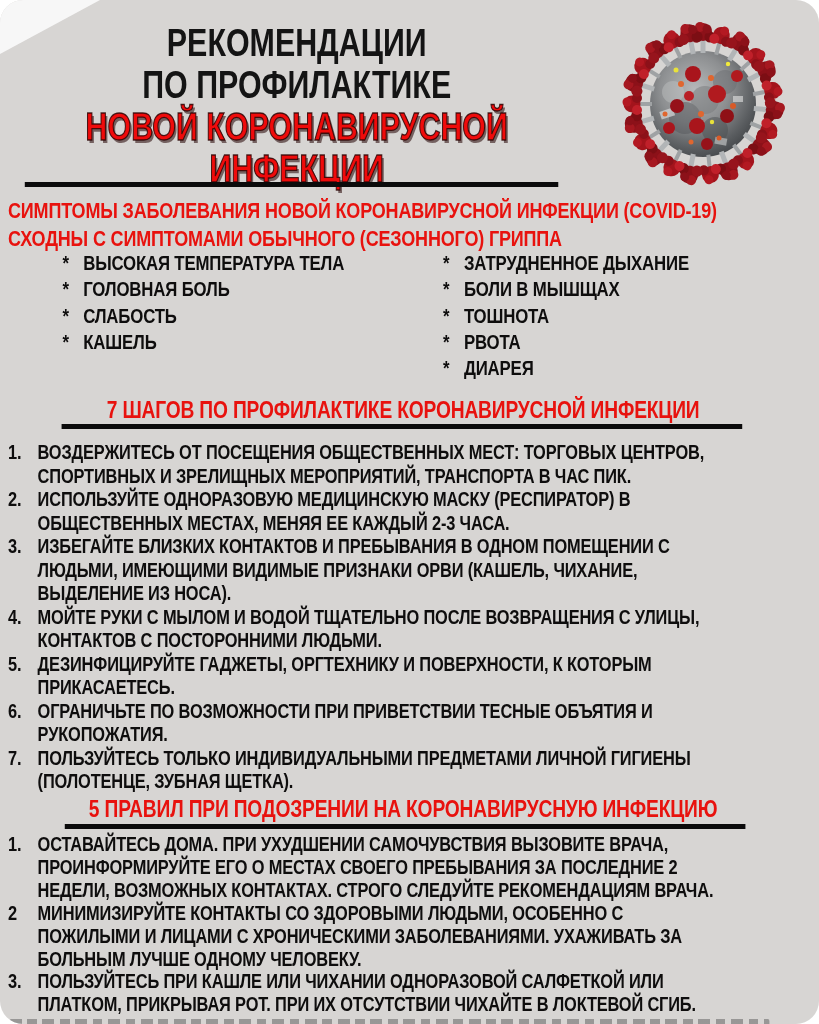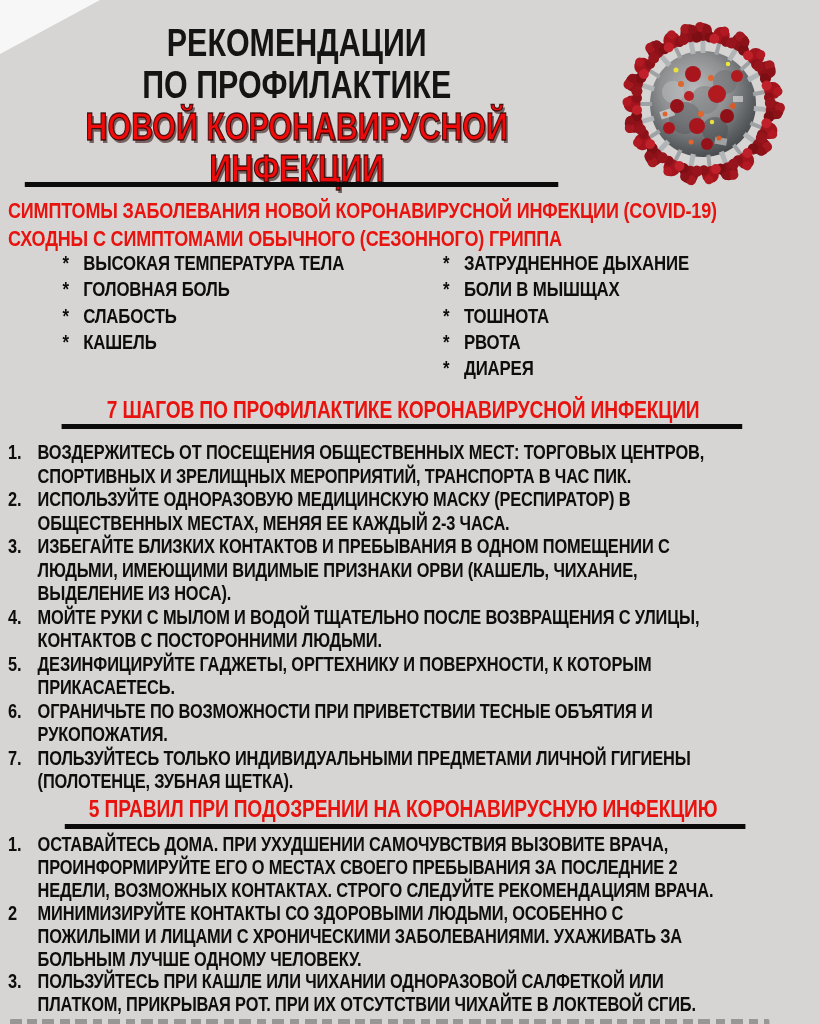--- a/index.html
+++ b/index.html
@@ -5,20 +5,21 @@
   html, body { margin: 0; padding: 0; }
   .page {
     position: relative;
     width: 819px;
     height: 1024px;
     background: #d7d5d3;
     overflow: hidden;
     font-family: "Liberation Sans", sans-serif;
     font-weight: bold;
     color: #0e0d0d;
+    border-radius: 23px;
   }
   
   .corner {
     position: absolute; top: 0; left: 0;
     width: 110px; height: 54px;
     background: #fbfbfb;
     clip-path: polygon(0 0, 100px 0, 0 54px);
     opacity: .9;
   }
   

